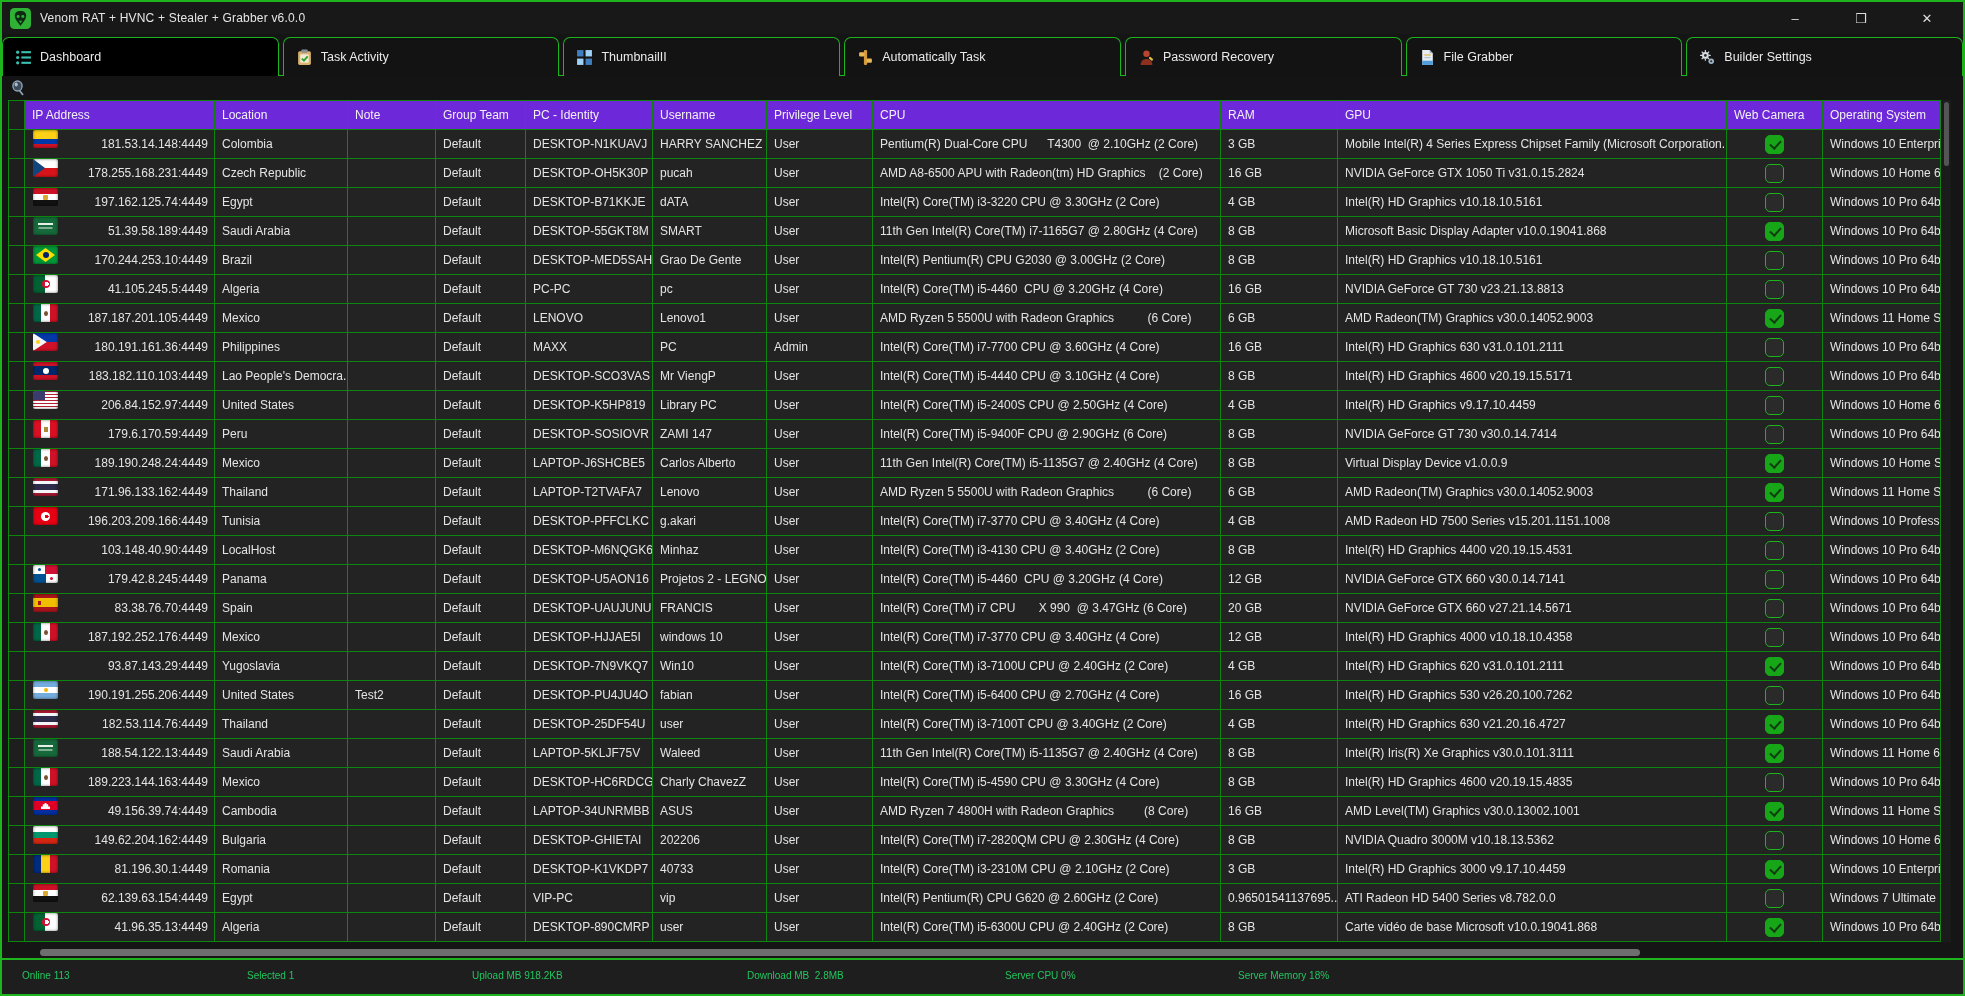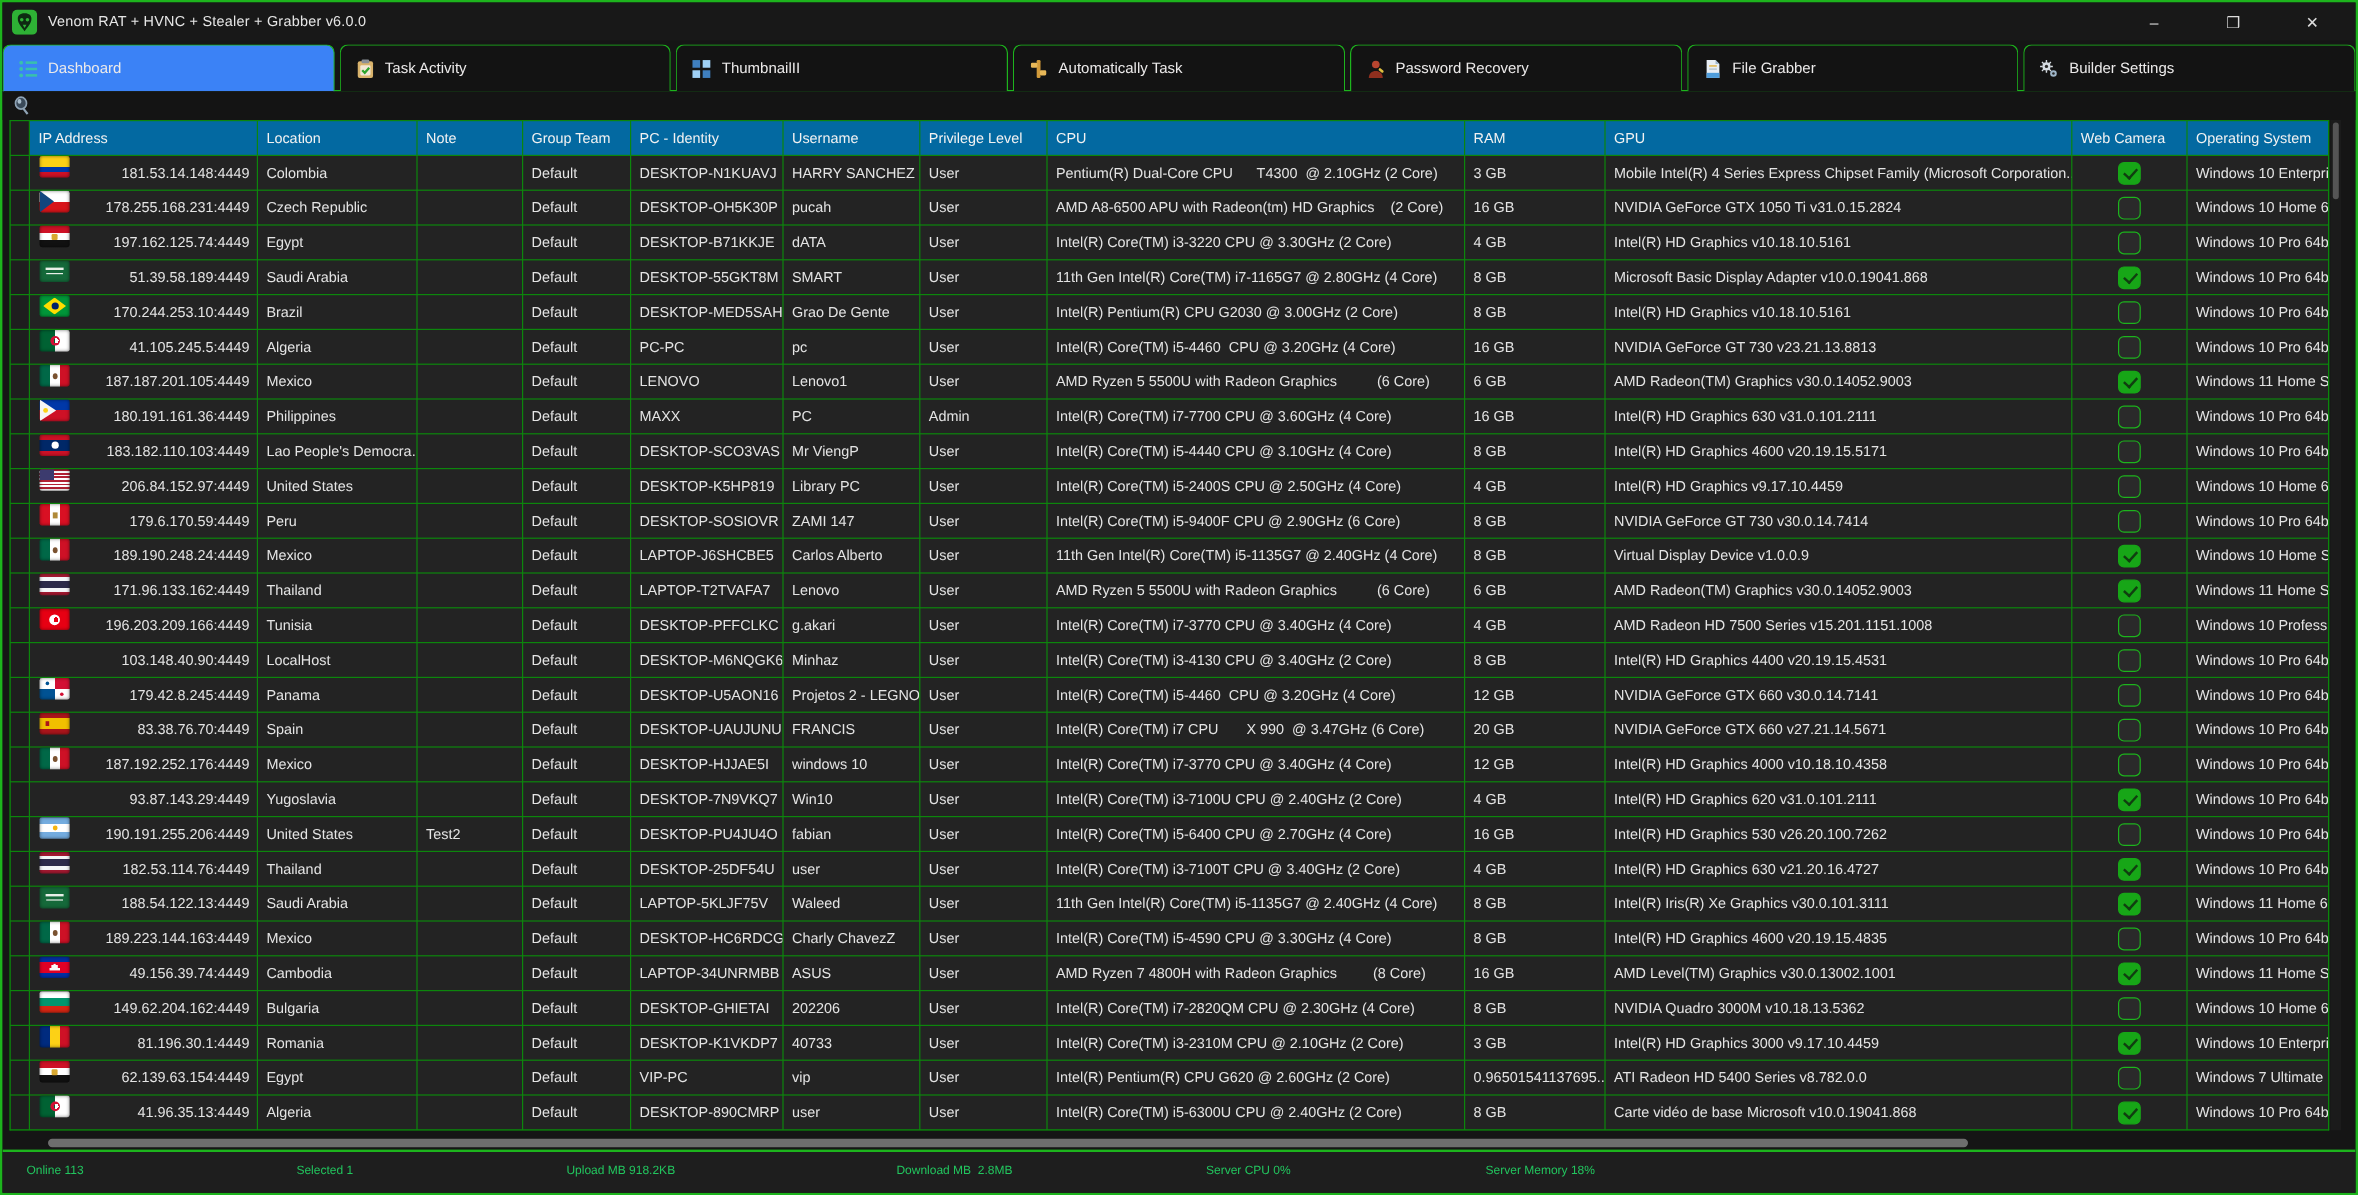--- a/index.html
+++ b/index.html
@@ -17,35 +17,35 @@
   .title-text { color:#e6e6e6; font-size:12px; letter-spacing:.2px; }
   .win-controls { margin-left:auto; display:flex; align-items:center; gap:46px; padding-right:18px; }
   .win-btn { color:#dcdcdc; font-size:13px; width:20px; text-align:center; cursor:default; }
 
   
   .tabbar { height:42px; background:#151515; display:flex; gap:4px; padding:3px 0 0 0;
             border-bottom:1px solid #1db41d; position:relative; }
   .tab { width:277px; height:39px; background:#131313; border:1px solid #1db41d; border-bottom:none;
          border-radius:7px 7px 0 0; display:flex; align-items:center; padding-left:12px; gap:8px;
          position:relative; }
-  .tab.active { background:#3b82f6; z-index:3; }
+  .tab.active { background:#000000; z-index:3; }
   .tab.active::after { content:''; position:absolute; left:0; right:0; bottom:-2px; height:2px; background:#141414; }
   .tab-label { color:#eceaea; font-size:12.5px; white-space:nowrap; }
   .tab-icon { width:17px; height:17px; flex:0 0 auto; }
 
   
   .toolbar { height:24px; display:flex; align-items:center; padding-left:9px; background:#141414; }
 
   
   .table-wrap { position:relative; margin-left:6px; width:1943px; }
   .grid { display:grid; gap:1px; background:#0c860c; border:1px solid #0c860c; width:1933px;
           grid-template-columns:15px 189px 132px 87px 89px 126px 113px 105px 347px 116px 388px 95px minmax(0,1fr); }
   .cell, .hcell { background:#232323; color:#e4e4e4; font-size:12px; line-height:28px; height:28px;
           padding:0 7px; overflow:hidden; white-space:pre; }
-  .hcell { background:#0369a1; color:#f2f2f2; height:28px; }
+  .hcell { background:#6d28d9; color:#f2f2f2; height:28px; }
   .sel { background:#1e1e1e; padding:0; }
   .ip-cell { display:flex; gap:6px; padding:0 6px 0 8px; }
   .ip-text { flex:1; text-align:right; }
   .center-cell { display:flex; align-items:center; justify-content:center; padding:0; }
 
   .flag { width:25px; height:18px; border-radius:2px; position:relative; overflow:hidden; flex:0 0 auto;
           box-shadow:inset 0 0 3px rgba(0,0,0,.55); }
   .flag-none { box-shadow:none; background:transparent; }
   .flag-colombia  { background:linear-gradient(#fcd116 0 50%, #0038a8 50% 75%, #ce1126 75%); }
   .flag-czech     { background:linear-gradient(#ffffff 0 50%, #d7141a 50%); }

